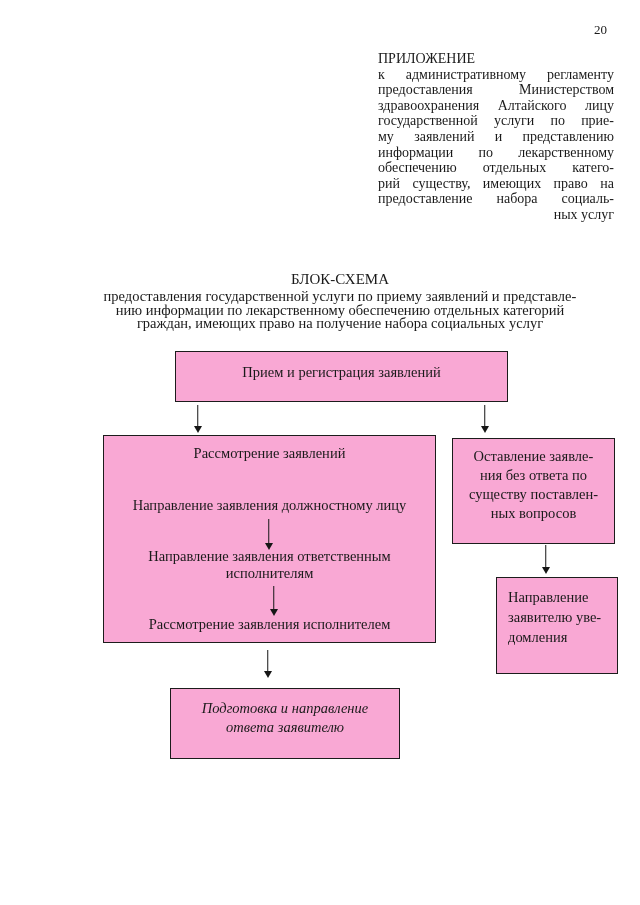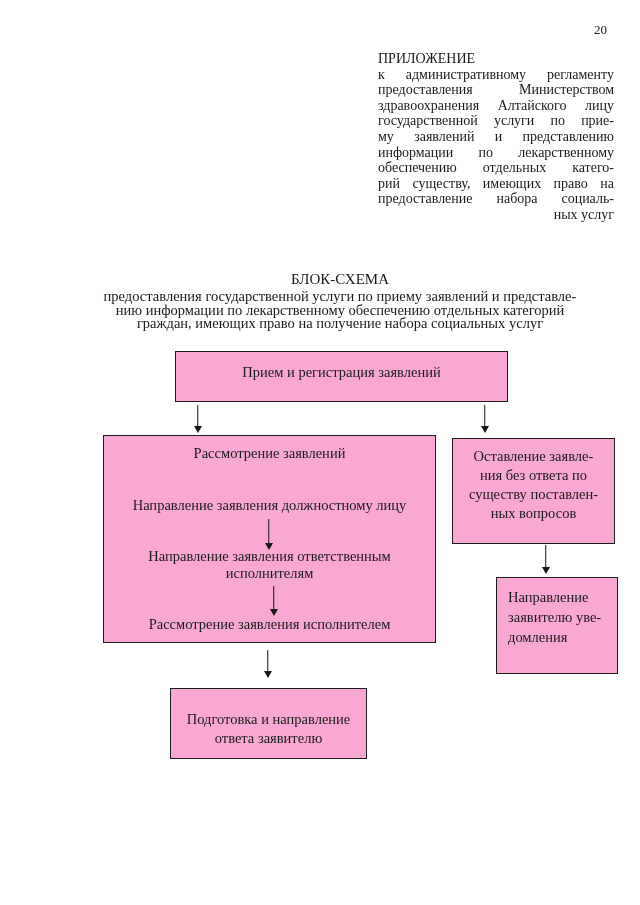--- a/index.html
+++ b/index.html
@@ -25,21 +25,21 @@
   
   .fbox { position:absolute; border:1.5px solid #1c1c1c; background:#f9a8d4; box-sizing:border-box; font-size:14.5px; }
   .intake { left:175px; top:351px; width:333px; height:51px; display:flex; align-items:center; justify-content:center; padding-bottom:9px; }
   .review { left:103px; top:435px; width:333px; height:208px; }
   .rv-title { position:absolute; top:9px; left:0; width:100%; text-align:center; }
   .rv-step1 { position:absolute; top:61px; left:0; width:100%; text-align:center; }
   .rv-step2 { position:absolute; top:112px; left:0; width:100%; text-align:center; line-height:16.5px; }
   .rv-step3 { position:absolute; top:180px; left:0; width:100%; text-align:center; }
   .leave  { left:452px; top:438px; width:163px; height:106px; text-align:center; padding-top:8px; line-height:19px; }
   .notice { left:496px; top:577px; width:122px; height:97px; padding:9px 4px 0 11px; line-height:20px; }
-  .answer { left:170px; top:688px; width:197px; height:71px; text-align:center; padding-top:21px; line-height:19px; }
+  .answer { left:170px; top:688px; width:230px; height:71px; text-align:center; padding-top:10px; line-height:19px;font-style:italic; }
 
   
   .arrow { position:absolute; width:9px; }
   .arrow .shaft { position:absolute; left:50%; transform:translateX(-50%); top:0; bottom:5px; width:1.5px; background:#161616; }
   .arrow .head { position:absolute; bottom:0; left:50%; transform:translateX(-50%); width:0; height:0;
                  border-left:4.5px solid transparent; border-right:4.5px solid transparent; border-top:7px solid #161616; }
   .a1 { left:193px; top:405px; height:28px; }
   .a2 { left:480px; top:405px; height:28px; }
   .a3 { left:160px; top:83px;  height:31px; }  
   .a4 { left:165px; top:150px; height:30px; }  

